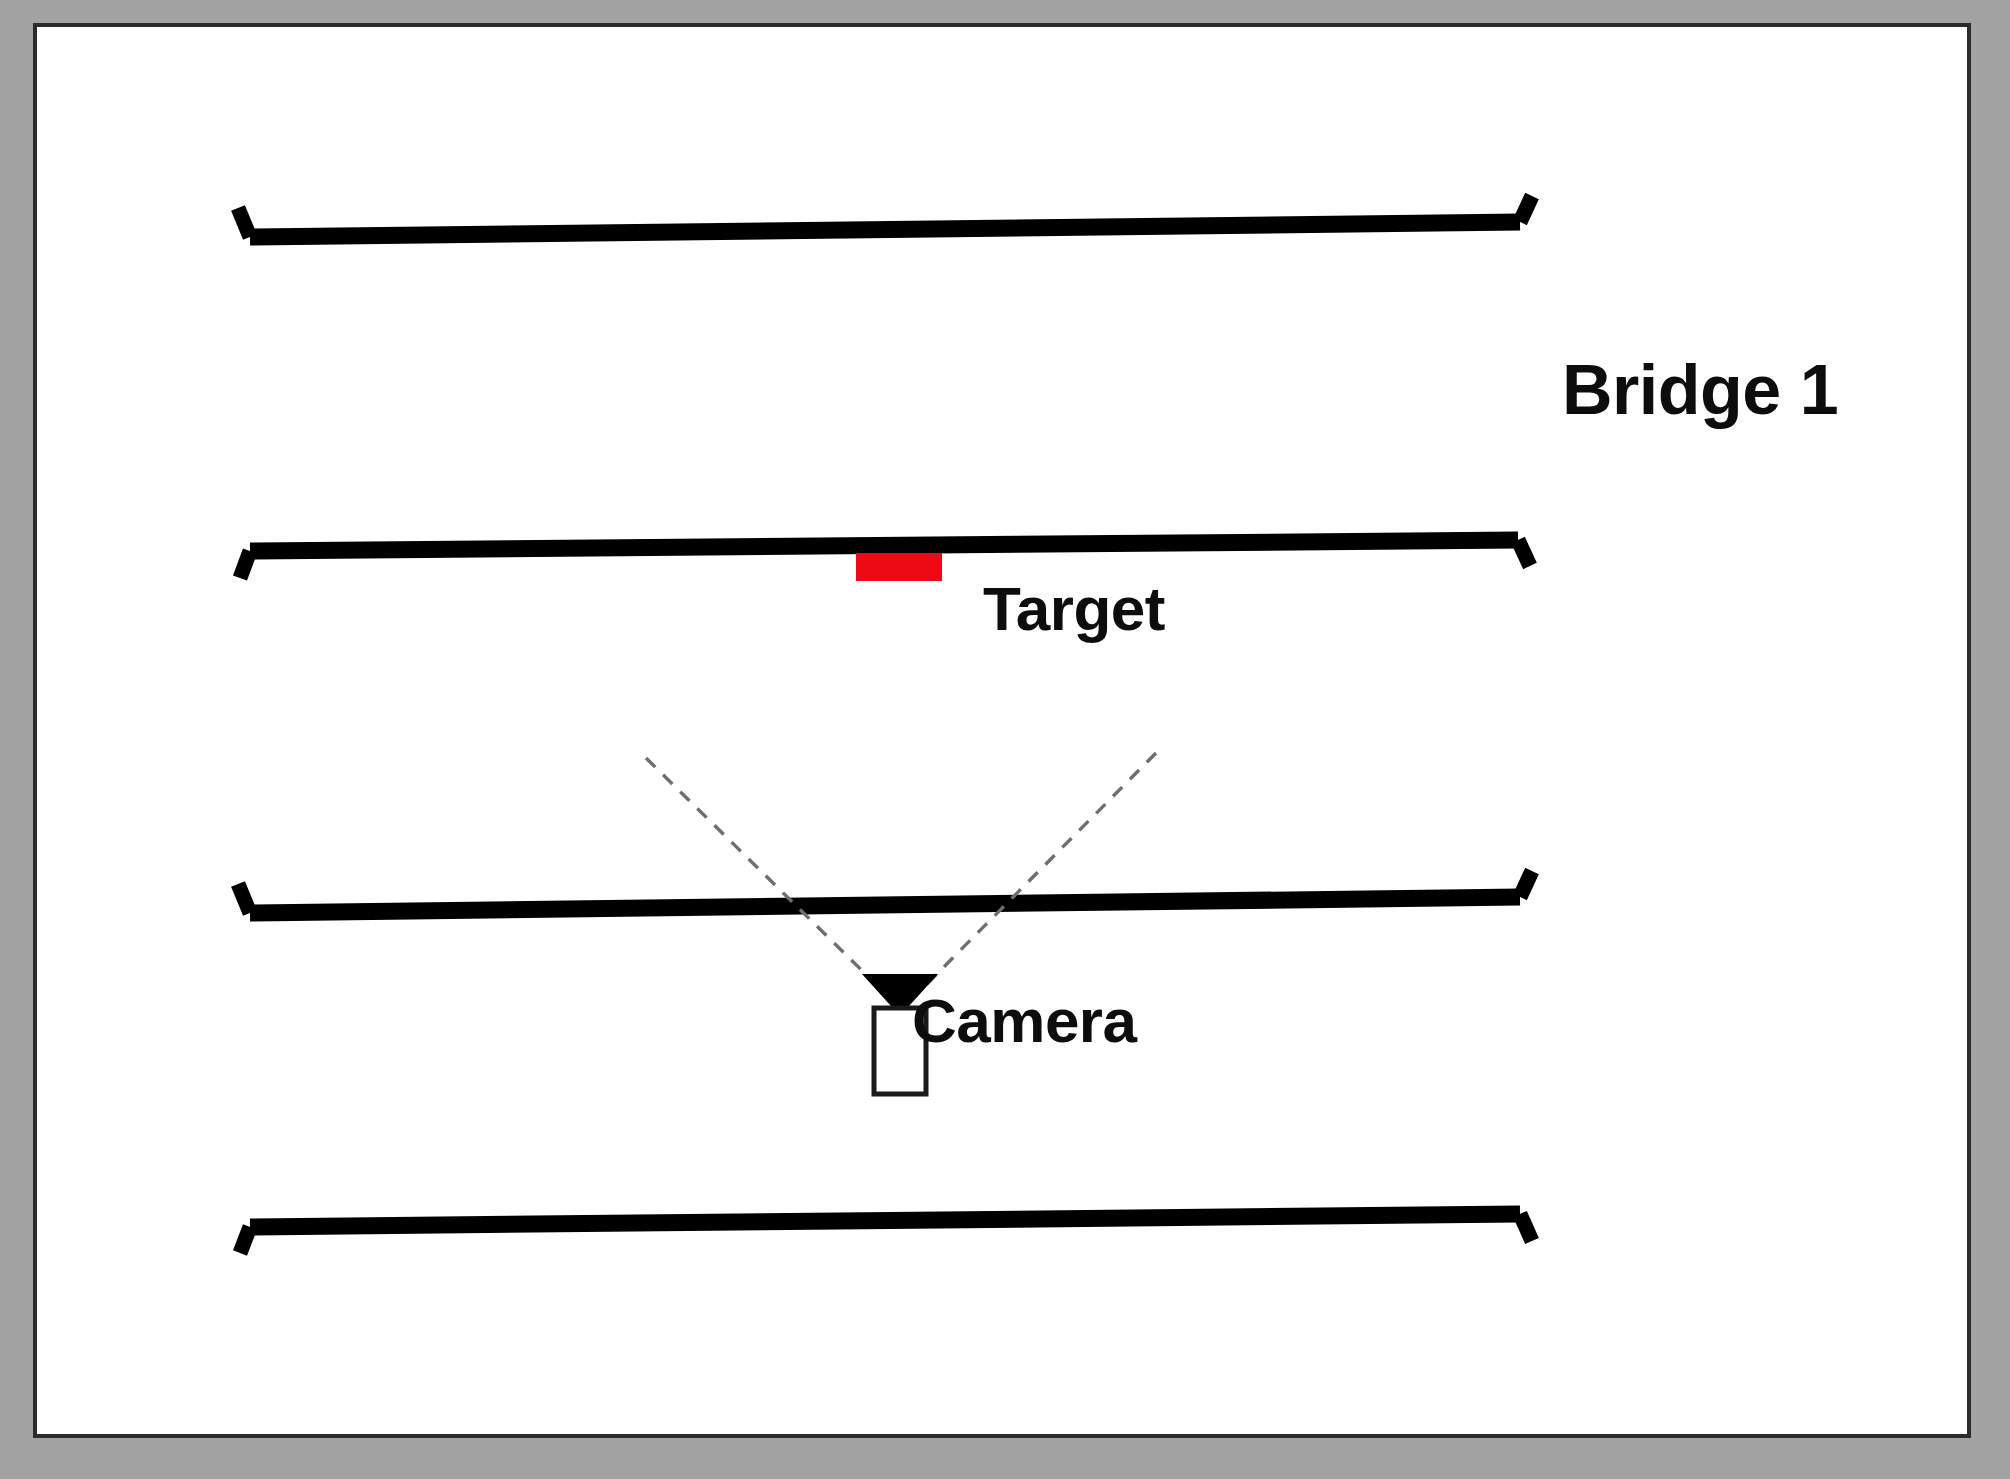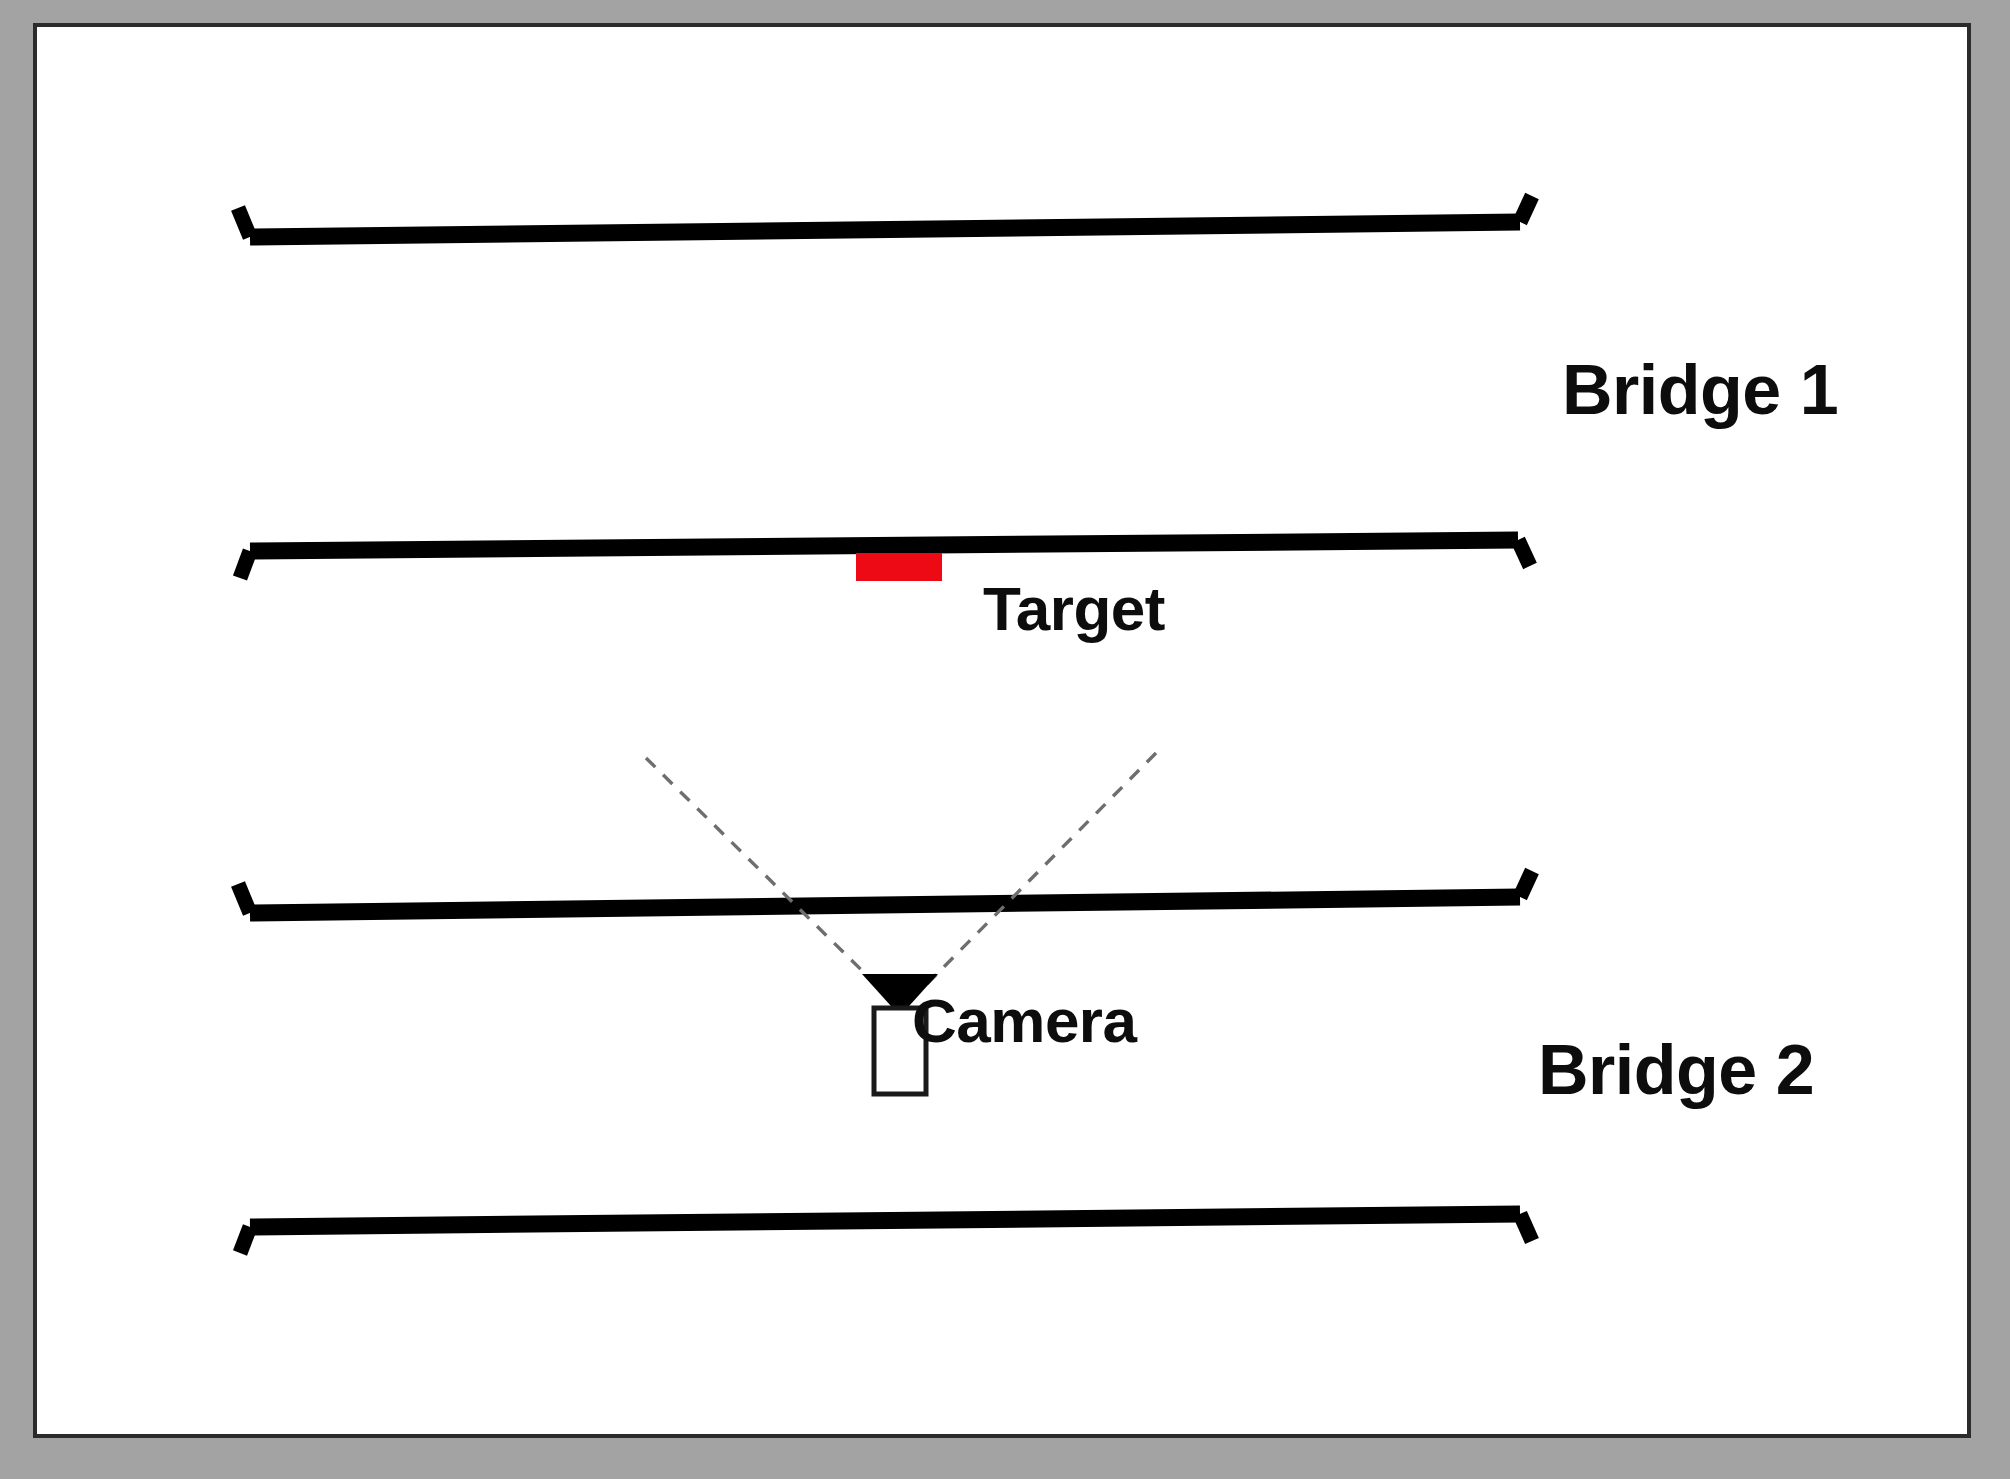--- a/index.html
+++ b/index.html
@@ -95,19 +95,18 @@
     <line x1="1156" y1="753" x2="908" y2="1003" stroke="#6e6e6e" stroke-width="3.4" stroke-dasharray="13 11" fill="none"></line>
 
     <g>
       <polygon points="862,974 938,974 900,1016" fill="#000000"></polygon>
       <rect x="874" y="1008" width="52" height="86" fill="#ffffff" stroke="#1a1a1a" stroke-width="5"></rect>
     </g>
   </svg>
 
   <div id="label-bridge-1" class="label label-bridge">Bridge 1</div>
 
-  <div id="label-bridge-2" class="label label-bridge">Bridge 2</div>
 
   <div id="label-target" class="label label-part">Target</div>
 
   <div id="label-camera" class="label label-part">Camera</div>
 
 </div>
 
 </body></html>

